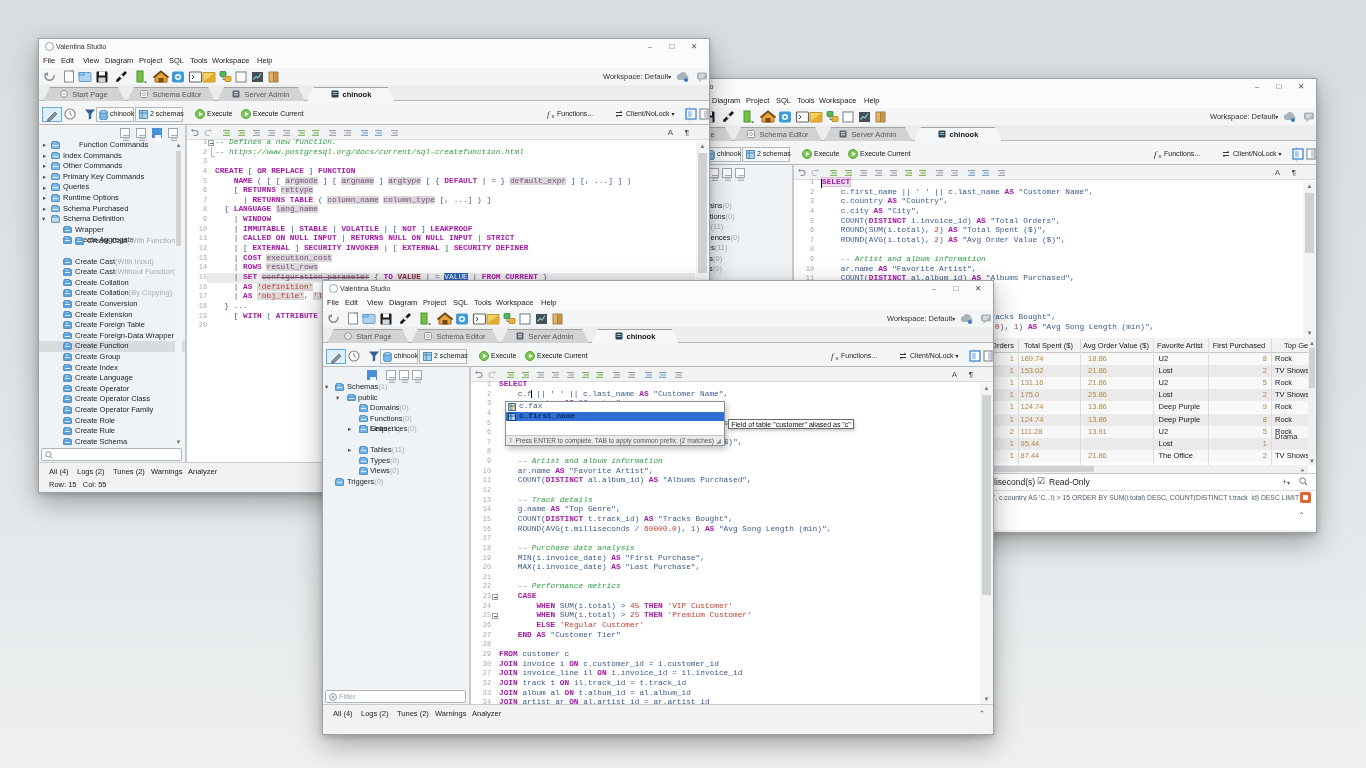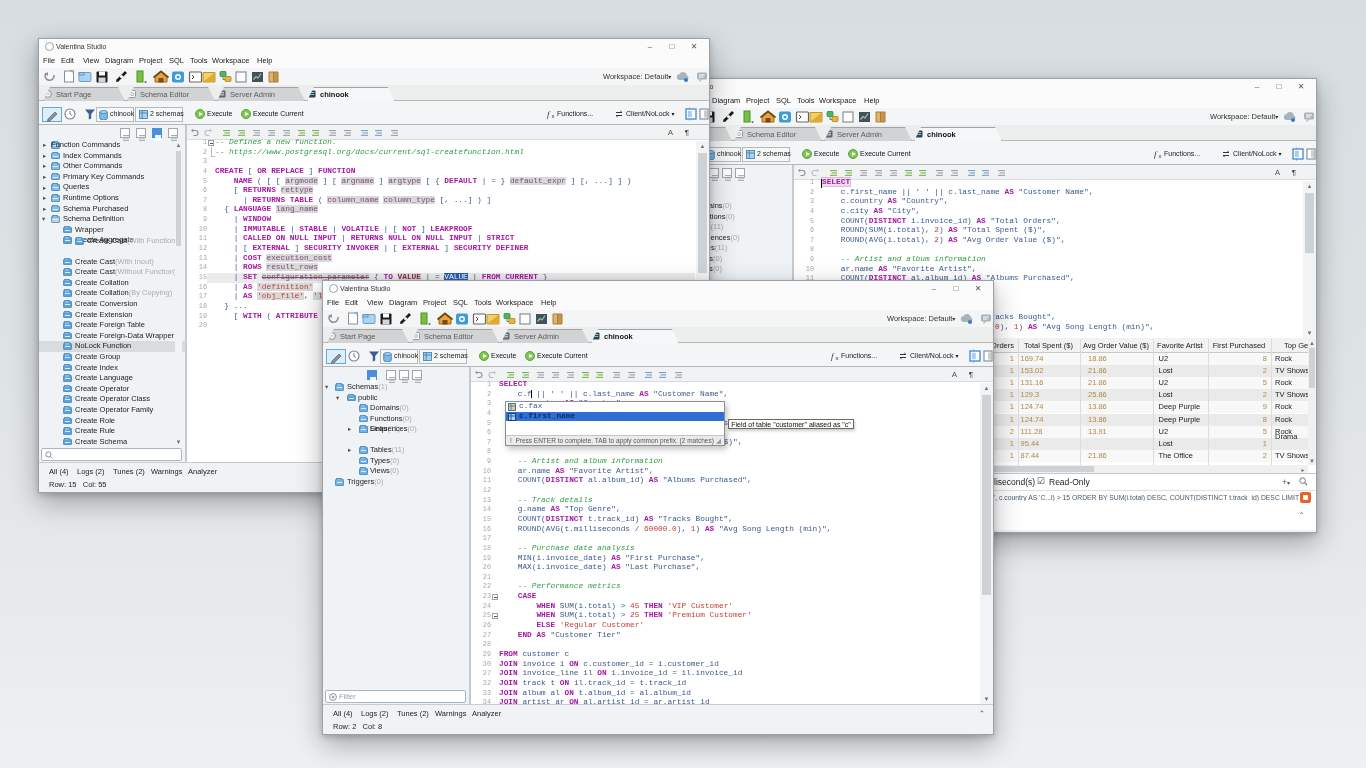--- a/index.html
+++ b/index.html
@@ -8,21 +8,21 @@
 .tb{position:absolute;left:0;top:0;right:0;height:16px;background:#fbfbfb}
 .tb .tt{position:absolute;left:17px;top:4px;font-size:7px;color:#333}
 .tb .lg{position:absolute;left:6px;top:3px;width:9px;height:9px;border-radius:50%;border:1.6px solid #8fa6b5;background:#fff}
 .cap{position:absolute;top:0;width:22px;height:15px;color:#555;text-align:center;font-size:8px;line-height:15px}
 .mb{position:absolute;left:0;top:16px;right:0;height:13px;background:#fbfbfb;font-size:7.5px;color:#222}
 .mb span{position:absolute;top:1px}
 .tlb{position:absolute;left:0;top:29px;right:0;height:17px;background:#f4f5f6}
 .tlb svg{position:absolute;top:2px}
 .wsd{position:absolute;top:4px;font-size:7.5px;color:#333}
 .tabs{position:absolute;left:0;top:46px;right:0;height:16px;background:#eceded;border-bottom:1px solid #b8b8b8}
-.tab{position:absolute;top:2px;height:14px;background:#d2d3d4;border:1px solid #a2a2a2;border-bottom:none;clip-path:polygon(7px 0,calc(100% - 7px) 0,100% 100%,0 100%);font-size:7.5px;color:#5a5a5a;text-align:left;line-height:14px}
+.tab{position:absolute;top:2px;height:14px;background:#d2d3d4;border:1px solid #a2a2a2;border-bottom:none;clip-path:polygon(7px 0,calc(100% - 7px) 0,100% 100%,0 100%);font-size:7.5px;color:#5a5a5a;text-align:center;line-height:14px}
 .tab.act{background:#f6f7f8;color:#111;z-index:2;font-weight:bold}
 .tab .ti{display:inline-block;width:8px;height:8px;vertical-align:-1px;margin-right:4px}
 .stb{position:absolute;left:0;top:62px;right:0;height:24px;background:#f4f5f6;border-bottom:1px solid #b5b8bb}
 .btn{position:absolute;top:6px;height:15px;border:1px solid #b4b9bd;background:#f7f8f8}
 .stxt{position:absolute;top:9px;font-size:7px;color:#222}
 .gplay{position:absolute;top:8px;width:10px;height:10px;border-radius:50%;background:#7dc855;border:1px solid #58a332}
 .gplay:after{content:"";position:absolute;left:3px;top:2.2px;border-left:4px solid #fff;border-top:2.6px solid transparent;border-bottom:2.6px solid transparent}
 .side{position:absolute;left:0;top:86px;width:146px;bottom:30px;background:#eff3f6}
 .split{position:absolute;left:146px;top:86px;width:2px;bottom:30px;background:#c6cace}
 .ed{position:absolute;left:148px;top:86px;right:0;bottom:30px;background:#fff}
@@ -376,21 +376,21 @@
       <div class="gr" style="left:481px;top:25.7px">TV Shows</div>
       <div class="gr" style="left:0;top:37.9px;width:514px;background:#f8f8f8"></div>
       <div class="gr" style="left:152px;top:37.9px;width:68px;text-align:right"><span class="num">1</span></div>
       <div class="gr" style="left:226.5px;top:37.9px"><span class="num">131.16</span></div>
       <div class="gr" style="left:294px;top:37.9px"><span class="num">21.86</span></div>
       <div class="gr" style="left:364.5px;top:37.9px">U2</div>
       <div class="gr" style="left:413px;top:37.9px;width:60px;text-align:right"><span class="num">5</span></div>
       <div class="gr" style="left:481px;top:37.9px">Rock</div>
       <div class="gr" style="left:0;top:50.099999999999994px;width:514px;background:#eaeaea"></div>
       <div class="gr" style="left:152px;top:50.099999999999994px;width:68px;text-align:right"><span class="num">1</span></div>
-      <div class="gr" style="left:226.5px;top:50.099999999999994px"><span class="num">129.3</span></div>
+      <div class="gr" style="left:226.5px;top:50.099999999999994px"><span class="num">175.0</span></div>
       <div class="gr" style="left:294px;top:50.099999999999994px"><span class="num">25.86</span></div>
       <div class="gr" style="left:364.5px;top:50.099999999999994px">Lost</div>
       <div class="gr" style="left:413px;top:50.099999999999994px;width:60px;text-align:right"><span class="num">2</span></div>
       <div class="gr" style="left:481px;top:50.099999999999994px">TV Shows</div>
       <div class="gr" style="left:0;top:62.3px;width:514px;background:#f8f8f8"></div>
       <div class="gr" style="left:152px;top:62.3px;width:68px;text-align:right"><span class="num">1</span></div>
       <div class="gr" style="left:226.5px;top:62.3px"><span class="num">124.74</span></div>
       <div class="gr" style="left:294px;top:62.3px"><span class="num">13.86</span></div>
       <div class="gr" style="left:364.5px;top:62.3px">Deep Purple</div>
       <div class="gr" style="left:413px;top:62.3px;width:60px;text-align:right"><span class="num">9</span></div>
@@ -602,21 +602,21 @@
         </svg></div>
       <div class="sic" style="left:129px;"><svg width="10" height="10" viewBox="0 0 10 10">
           <rect x="2" y="2" width="6" height="1.2" fill="#aab2b8"></rect>
           <rect x="2" y="4.4" width="6" height="1.2" fill="#aab2b8"></rect>
           <rect x="2" y="6.8" width="6" height="1.2" fill="#aab2b8"></rect>
         </svg></div>
       <div class="tree">
         <div class="tr" style="top:0.0px">
           <span class="ar" style="left:4px">▸</span>
           <span class="ic" style="left:12px"></span>
-          <span class="tx" style="left:12px">Function Commands</span>
+          <span class="tx" style="left:40px">Function Commands</span>
         </div>
         <div class="tr" style="top:10.6px">
           <span class="ar" style="left:4px">▸</span>
           <span class="ic" style="left:12px"></span>
           <span class="tx" style="left:24px">Index Commands</span>
         </div>
         <div class="tr" style="top:21.2px">
           <span class="ar" style="left:4px">▸</span>
           <span class="ic" style="left:12px"></span>
           <span class="tx" style="left:24px">Other Commands</span>
@@ -685,21 +685,21 @@
         <div class="tr" style="top:180.19999999999996px;">
           <span class="ic" style="left:24px;background:#5ba3dd"></span>
           <span class="tx" style="left:36px">Create Foreign Table</span>
         </div>
         <div class="tr" style="top:190.79999999999995px;">
           <span class="ic" style="left:24px;background:#5ba3dd"></span>
           <span class="tx" style="left:36px">Create Foreign-Data Wrapper</span>
         </div>
         <div class="tr" style="top:201.39999999999995px;background:#d9dcdf;">
           <span class="ic" style="left:24px;background:#5ba3dd"></span>
-          <span class="tx" style="left:36px">NoLock Function</span>
+          <span class="tx" style="left:36px">Create Function</span>
         </div>
         <div class="tr" style="top:211.99999999999994px;">
           <span class="ic" style="left:24px;background:#5ba3dd"></span>
           <span class="tx" style="left:36px">Create Group</span>
         </div>
         <div class="tr" style="top:222.59999999999994px;">
           <span class="ic" style="left:24px;background:#5ba3dd"></span>
           <span class="tx" style="left:36px">Create Index</span>
         </div>
         <div class="tr" style="top:233.19999999999993px;">
@@ -1186,23 +1186,20 @@
       </div>
     </div>
     <div class="statb">
       <span style="left:10px">All (4)</span>
       <span style="left:38px">Logs (2)</span>
       <span style="left:74px">Tunes (2)</span>
       <span style="left:112px">Warnings</span>
       <span style="left:149px">Analyzer</span>
       <span style="right:8px;color:#666">⌃</span>
     </div>
-    <div class="rowc">
-      <span style="left:10px">Row: 2&nbsp;&nbsp;&nbsp;Col: 8</span>
-    </div>
     <div style="position:absolute;left:182px;top:120px;width:220px;height:45px;background:#fff;border:1px solid #8a9096;z-index:6;box-shadow:2px 3px 6px rgba(0,0,0,.25)">
       <div style="position:absolute;left:0;right:0;top:0;height:9.5px;font-family:'Liberation Mono',monospace;font-size:7.8px;line-height:9.5px;color:#3c5a8c">
         <svg width="8" height="8" viewBox="0 0 8 8" style="position:absolute;left:2px;top:1px">
           <rect x=".5" y=".5" width="7" height="7" fill="#e8c87a" stroke="#3a7ab0"></rect>
           <path d="M.5 3 h7 M3 .5 v7" stroke="#3a7ab0" stroke-width=".8"></path>
         </svg>
         <span style="position:absolute;left:13px">c.fax</span>
       </div>
       <div style="position:absolute;left:0;right:0;top:9.5px;height:9.5px;background:#2f6fd4;font-family:'Liberation Mono',monospace;font-size:7.8px;line-height:9.5px;color:#0a2a6a;font-weight:bold">
         <svg width="8" height="8" viewBox="0 0 8 8" style="position:absolute;left:2px;top:1px">

